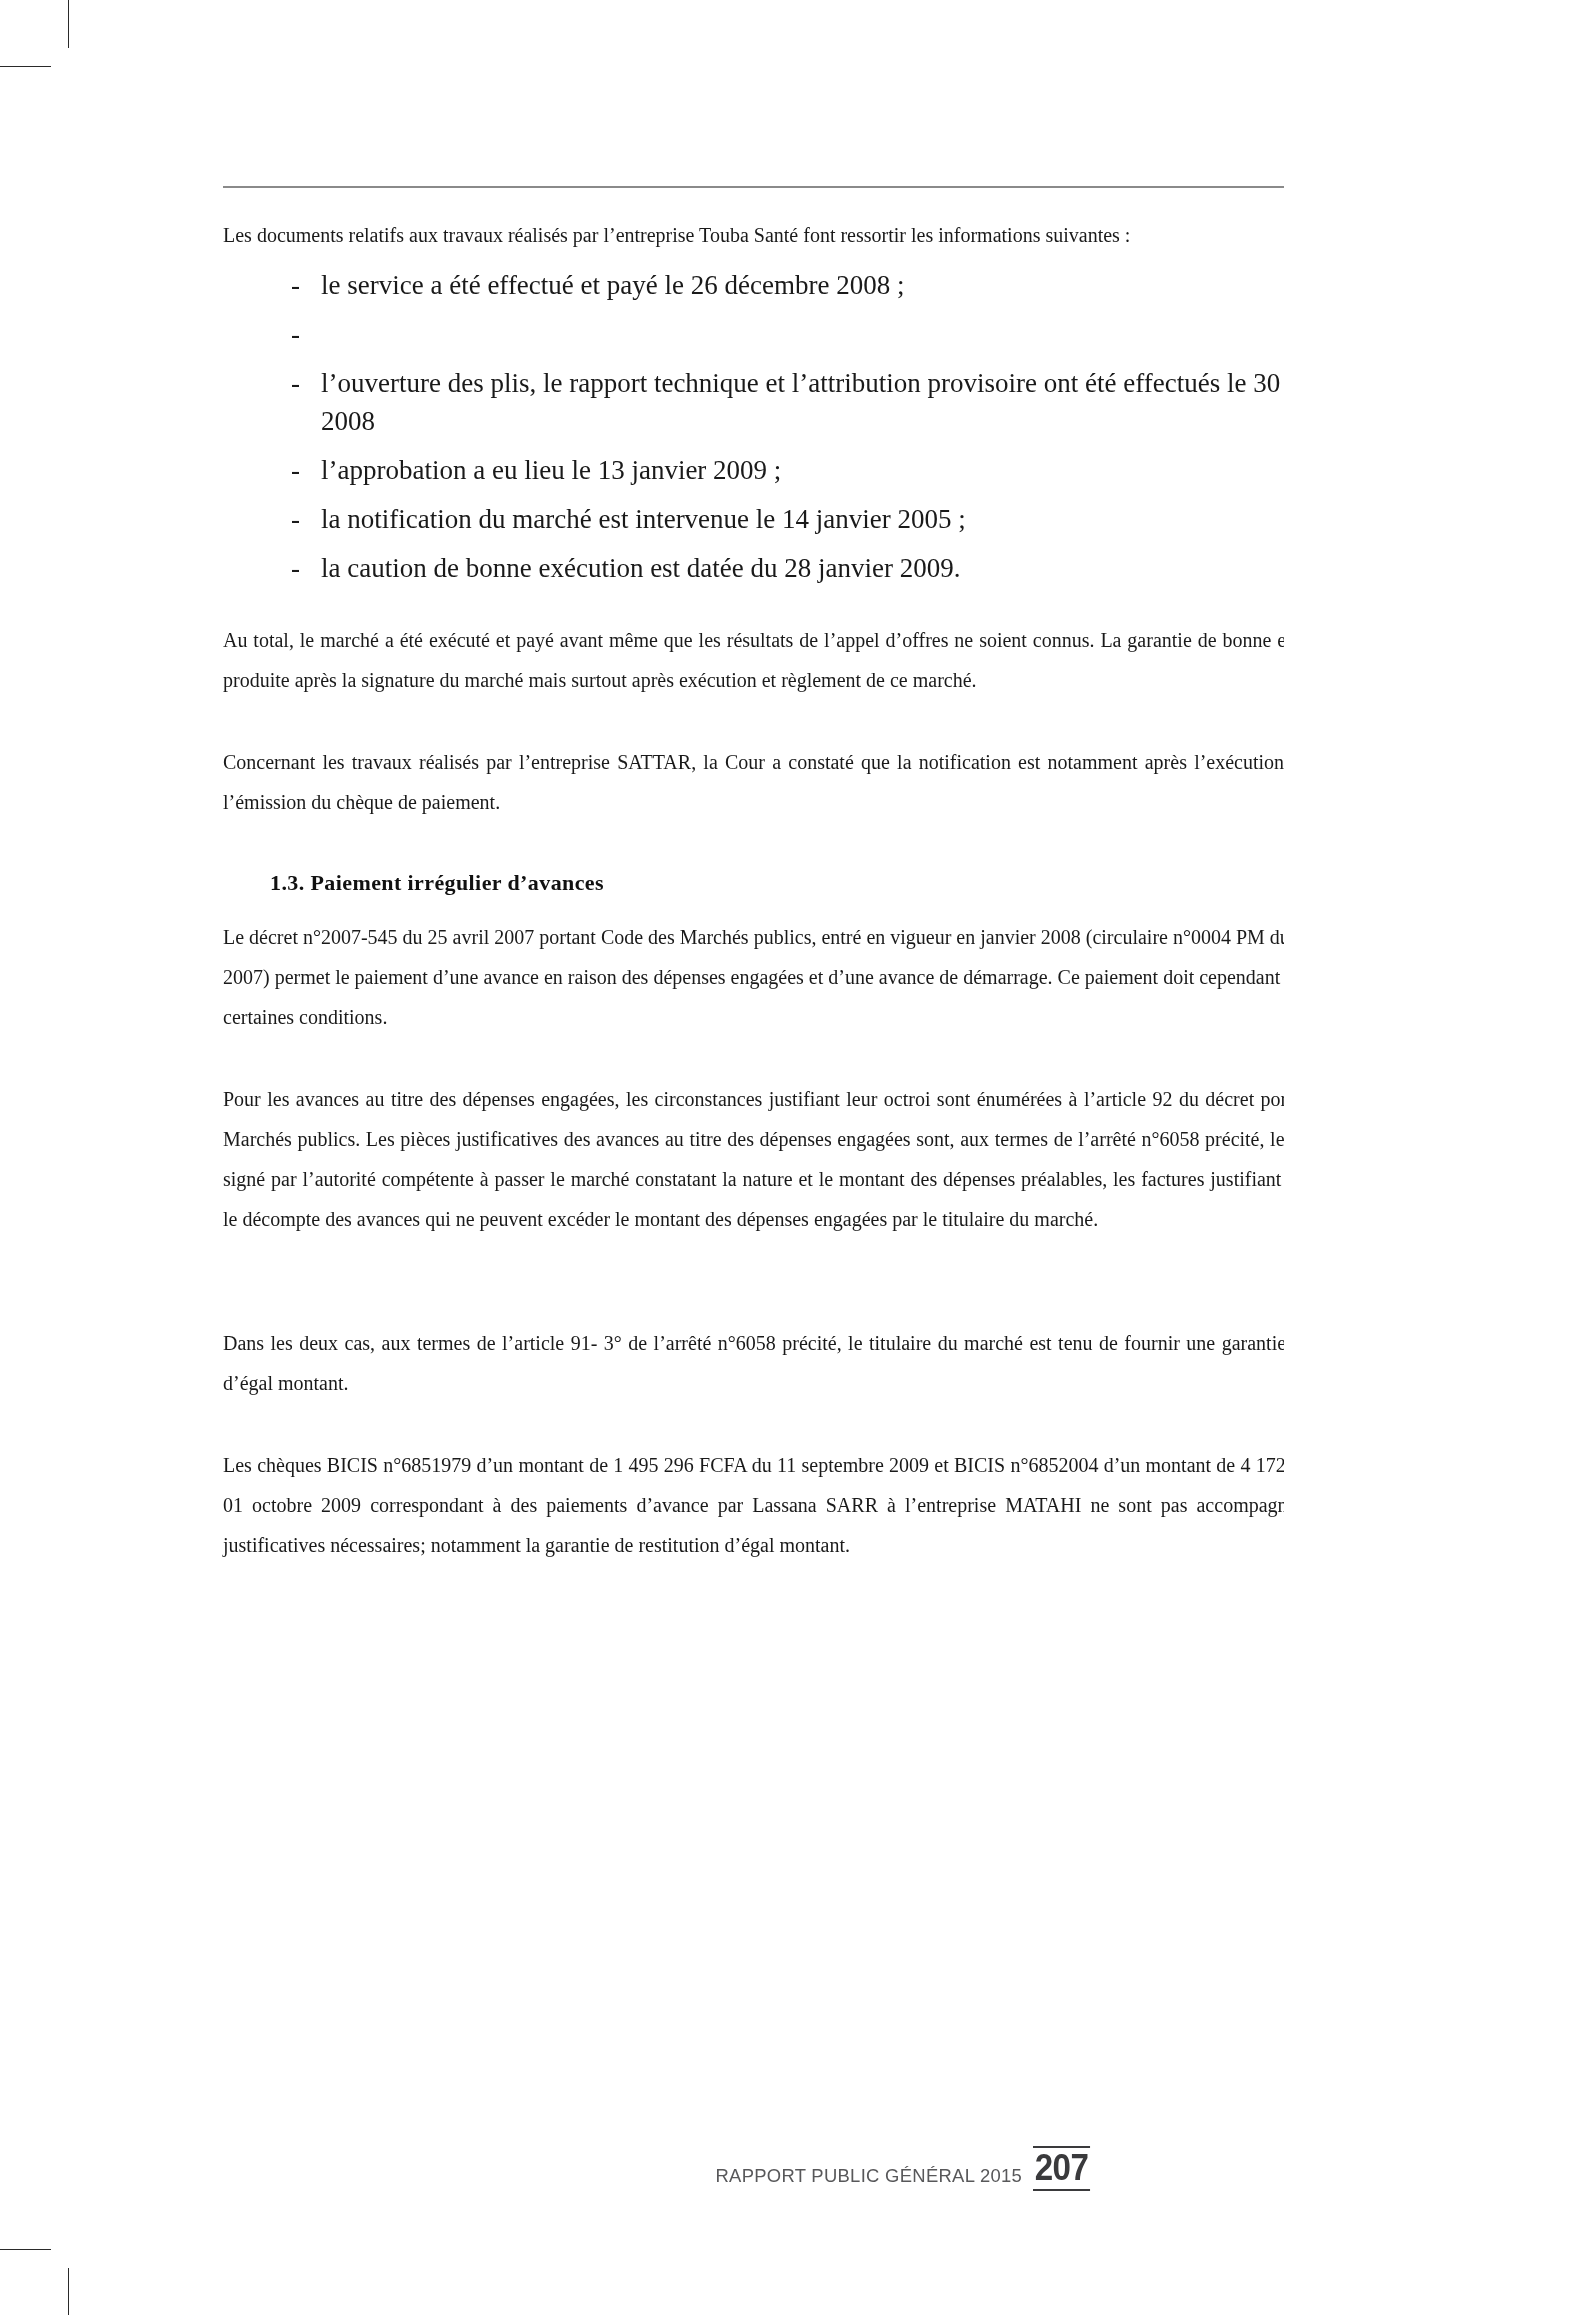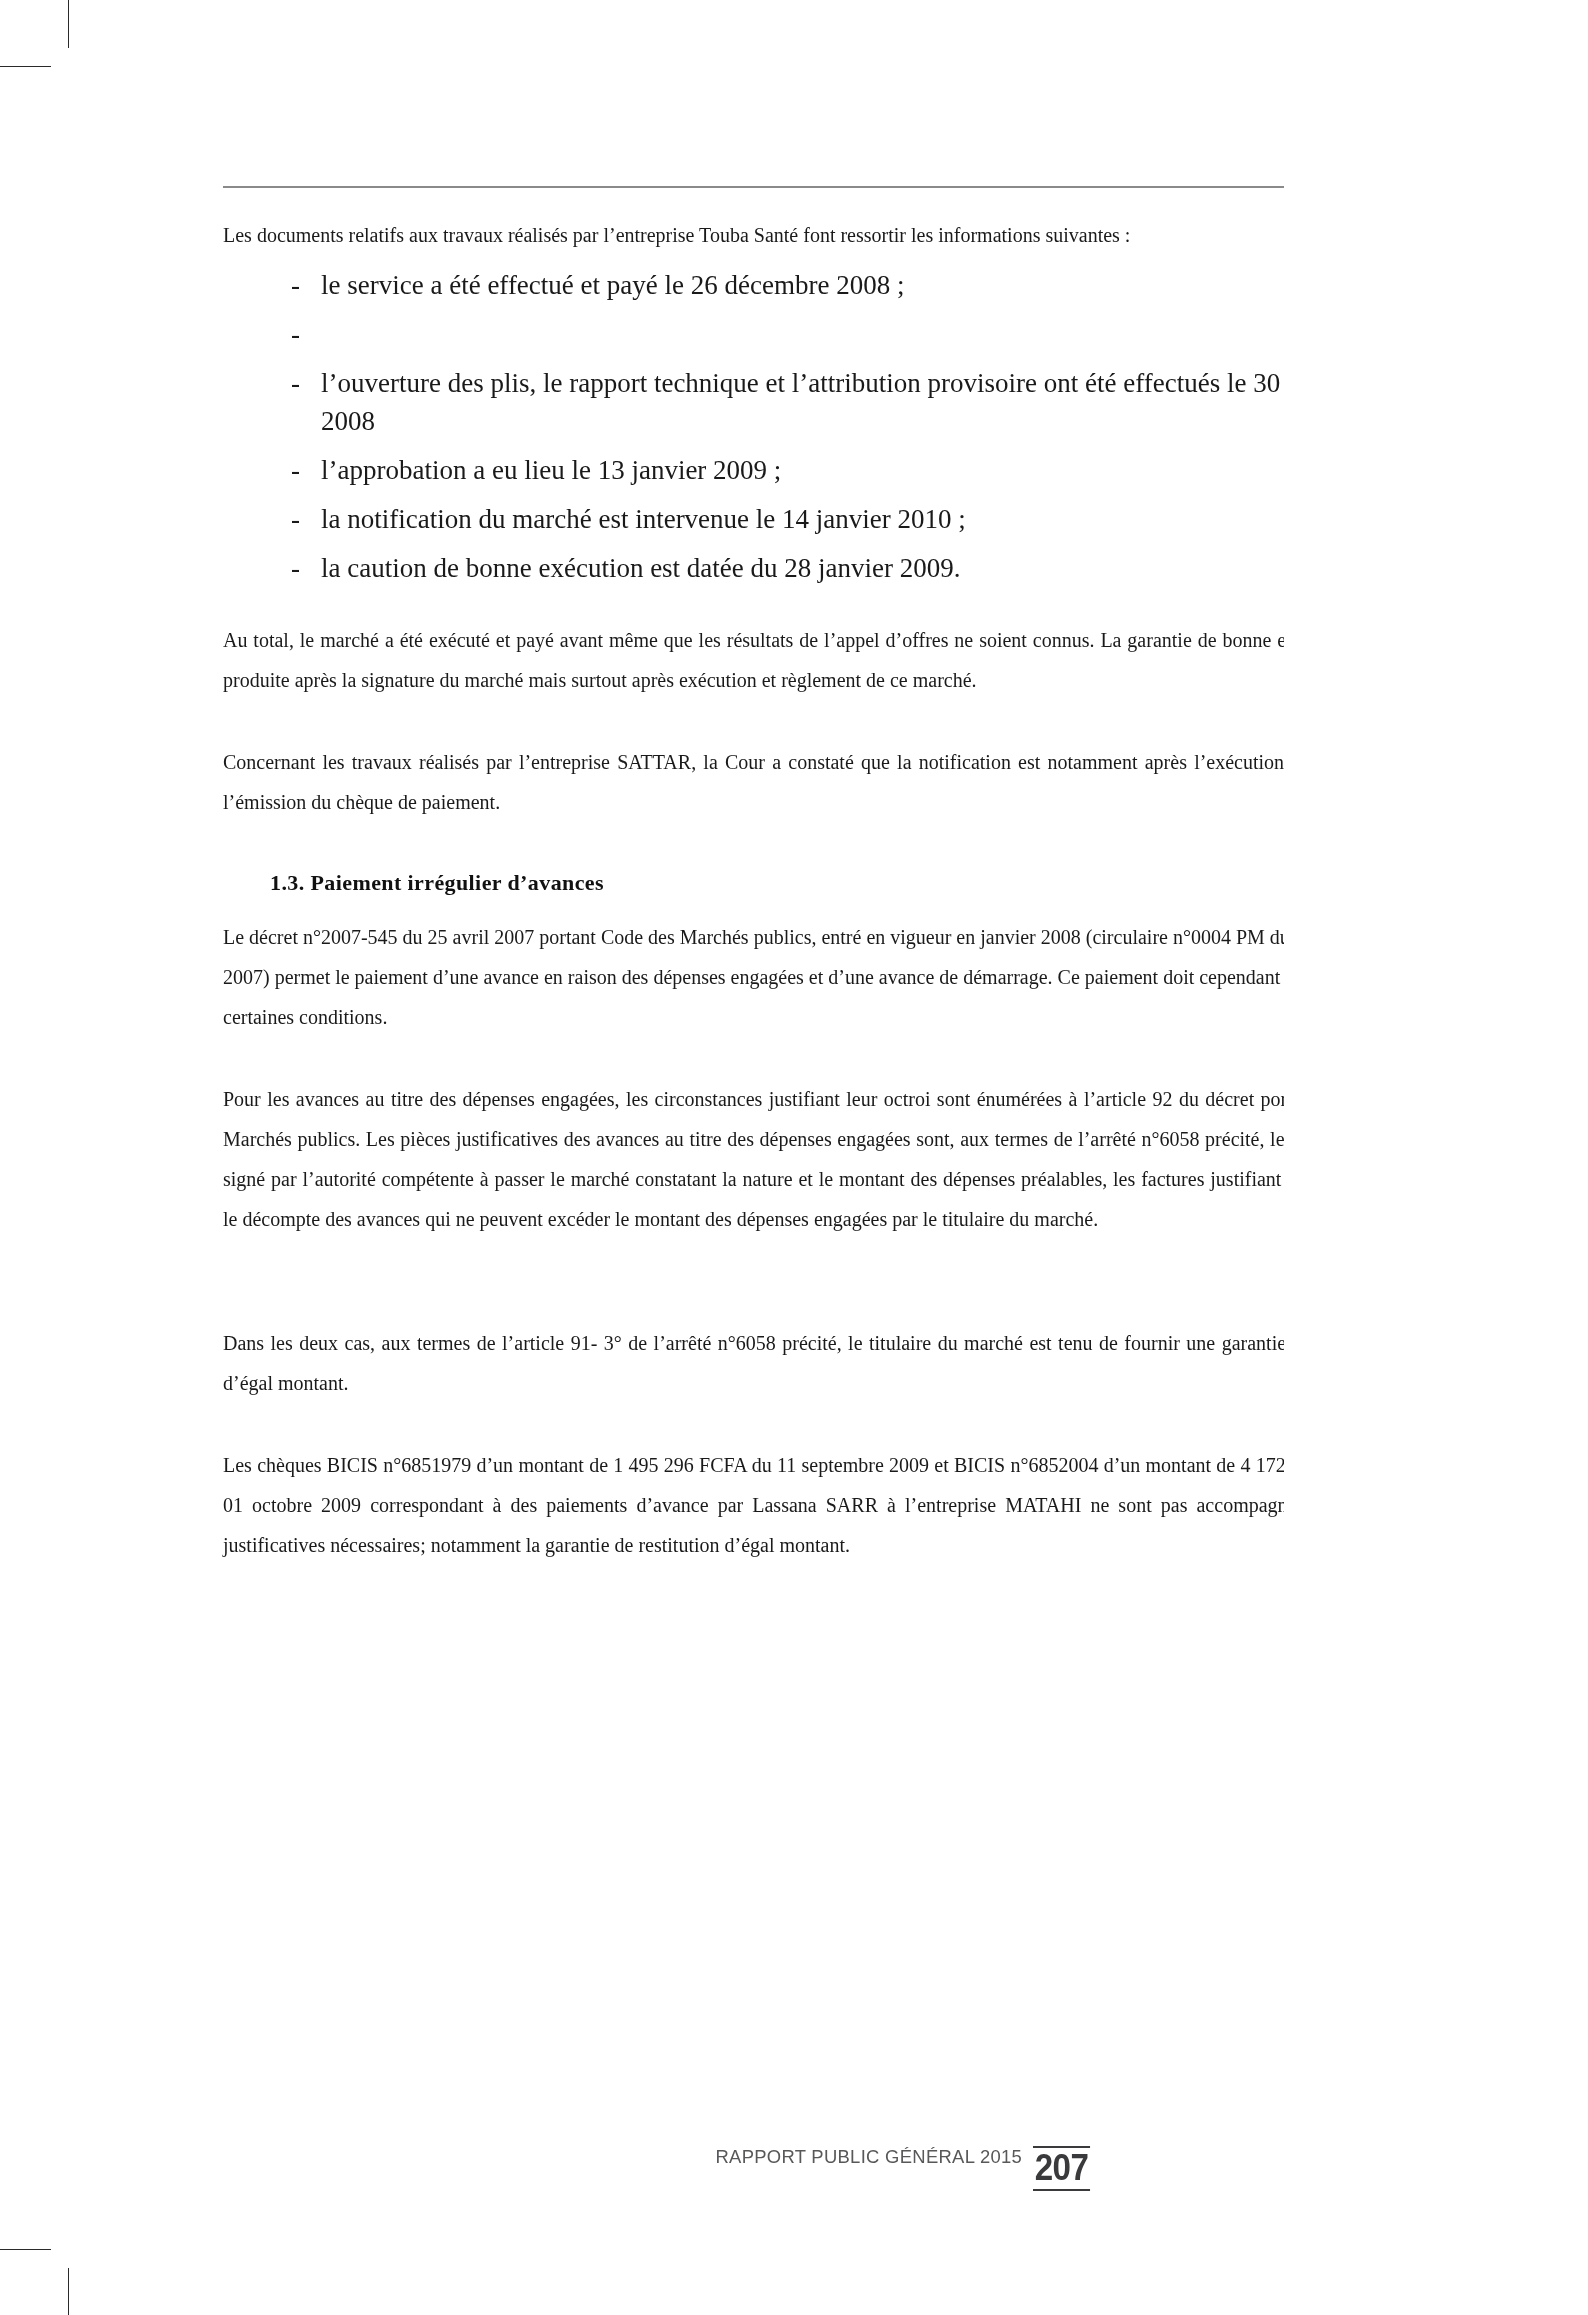--- a/index.html
+++ b/index.html
@@ -117,21 +117,21 @@
     letter-spacing: 0.4px;
     color: #111111;
   }
 
   
   .footer {
     position: absolute;
     right: 189px;
     bottom: 125px;
     display: flex;
-    align-items: flex-start;
+    align-items: flex-end;
     white-space: nowrap;
   }
   .footer-label {
     font-family: "Liberation Sans", "DejaVu Sans", sans-serif;
     font-size: 19px;
     letter-spacing: 0.3px;
     color: #58585a;
     padding-bottom: 4.5px;
     transform: scaleX(0.97);
     transform-origin: right bottom;
@@ -195,21 +195,21 @@
       <li>
         <span class="dash">-</span>
         <span>l’ouverture des plis, le rapport technique et l’attribution provisoire ont été effectués le 30 décembre 2008</span>
       </li>
       <li>
         <span class="dash">-</span>
         <span>l’approbation a eu lieu le 13 janvier 2009 ;</span>
       </li>
       <li>
         <span class="dash">-</span>
-        <span>la notification du marché est intervenue le 14 janvier 2010 ;</span>
+        <span>la notification du marché est intervenue le 14 janvier 2005 ;</span>
       </li>
       <li>
         <span class="dash">-</span>
         <span>la caution de bonne exécution est datée du 28 janvier 2009.</span>
       </li>
     </ul>
 
     <div class="gap-m"></div>
 
     <p class="para">Au total, le marché a été exécuté et payé avant même que les résultats de l’appel d’offres ne soient connus. La garantie de bonne exécution a été produite après la signature du marché mais surtout après exécution et règlement de ce marché.</p>

